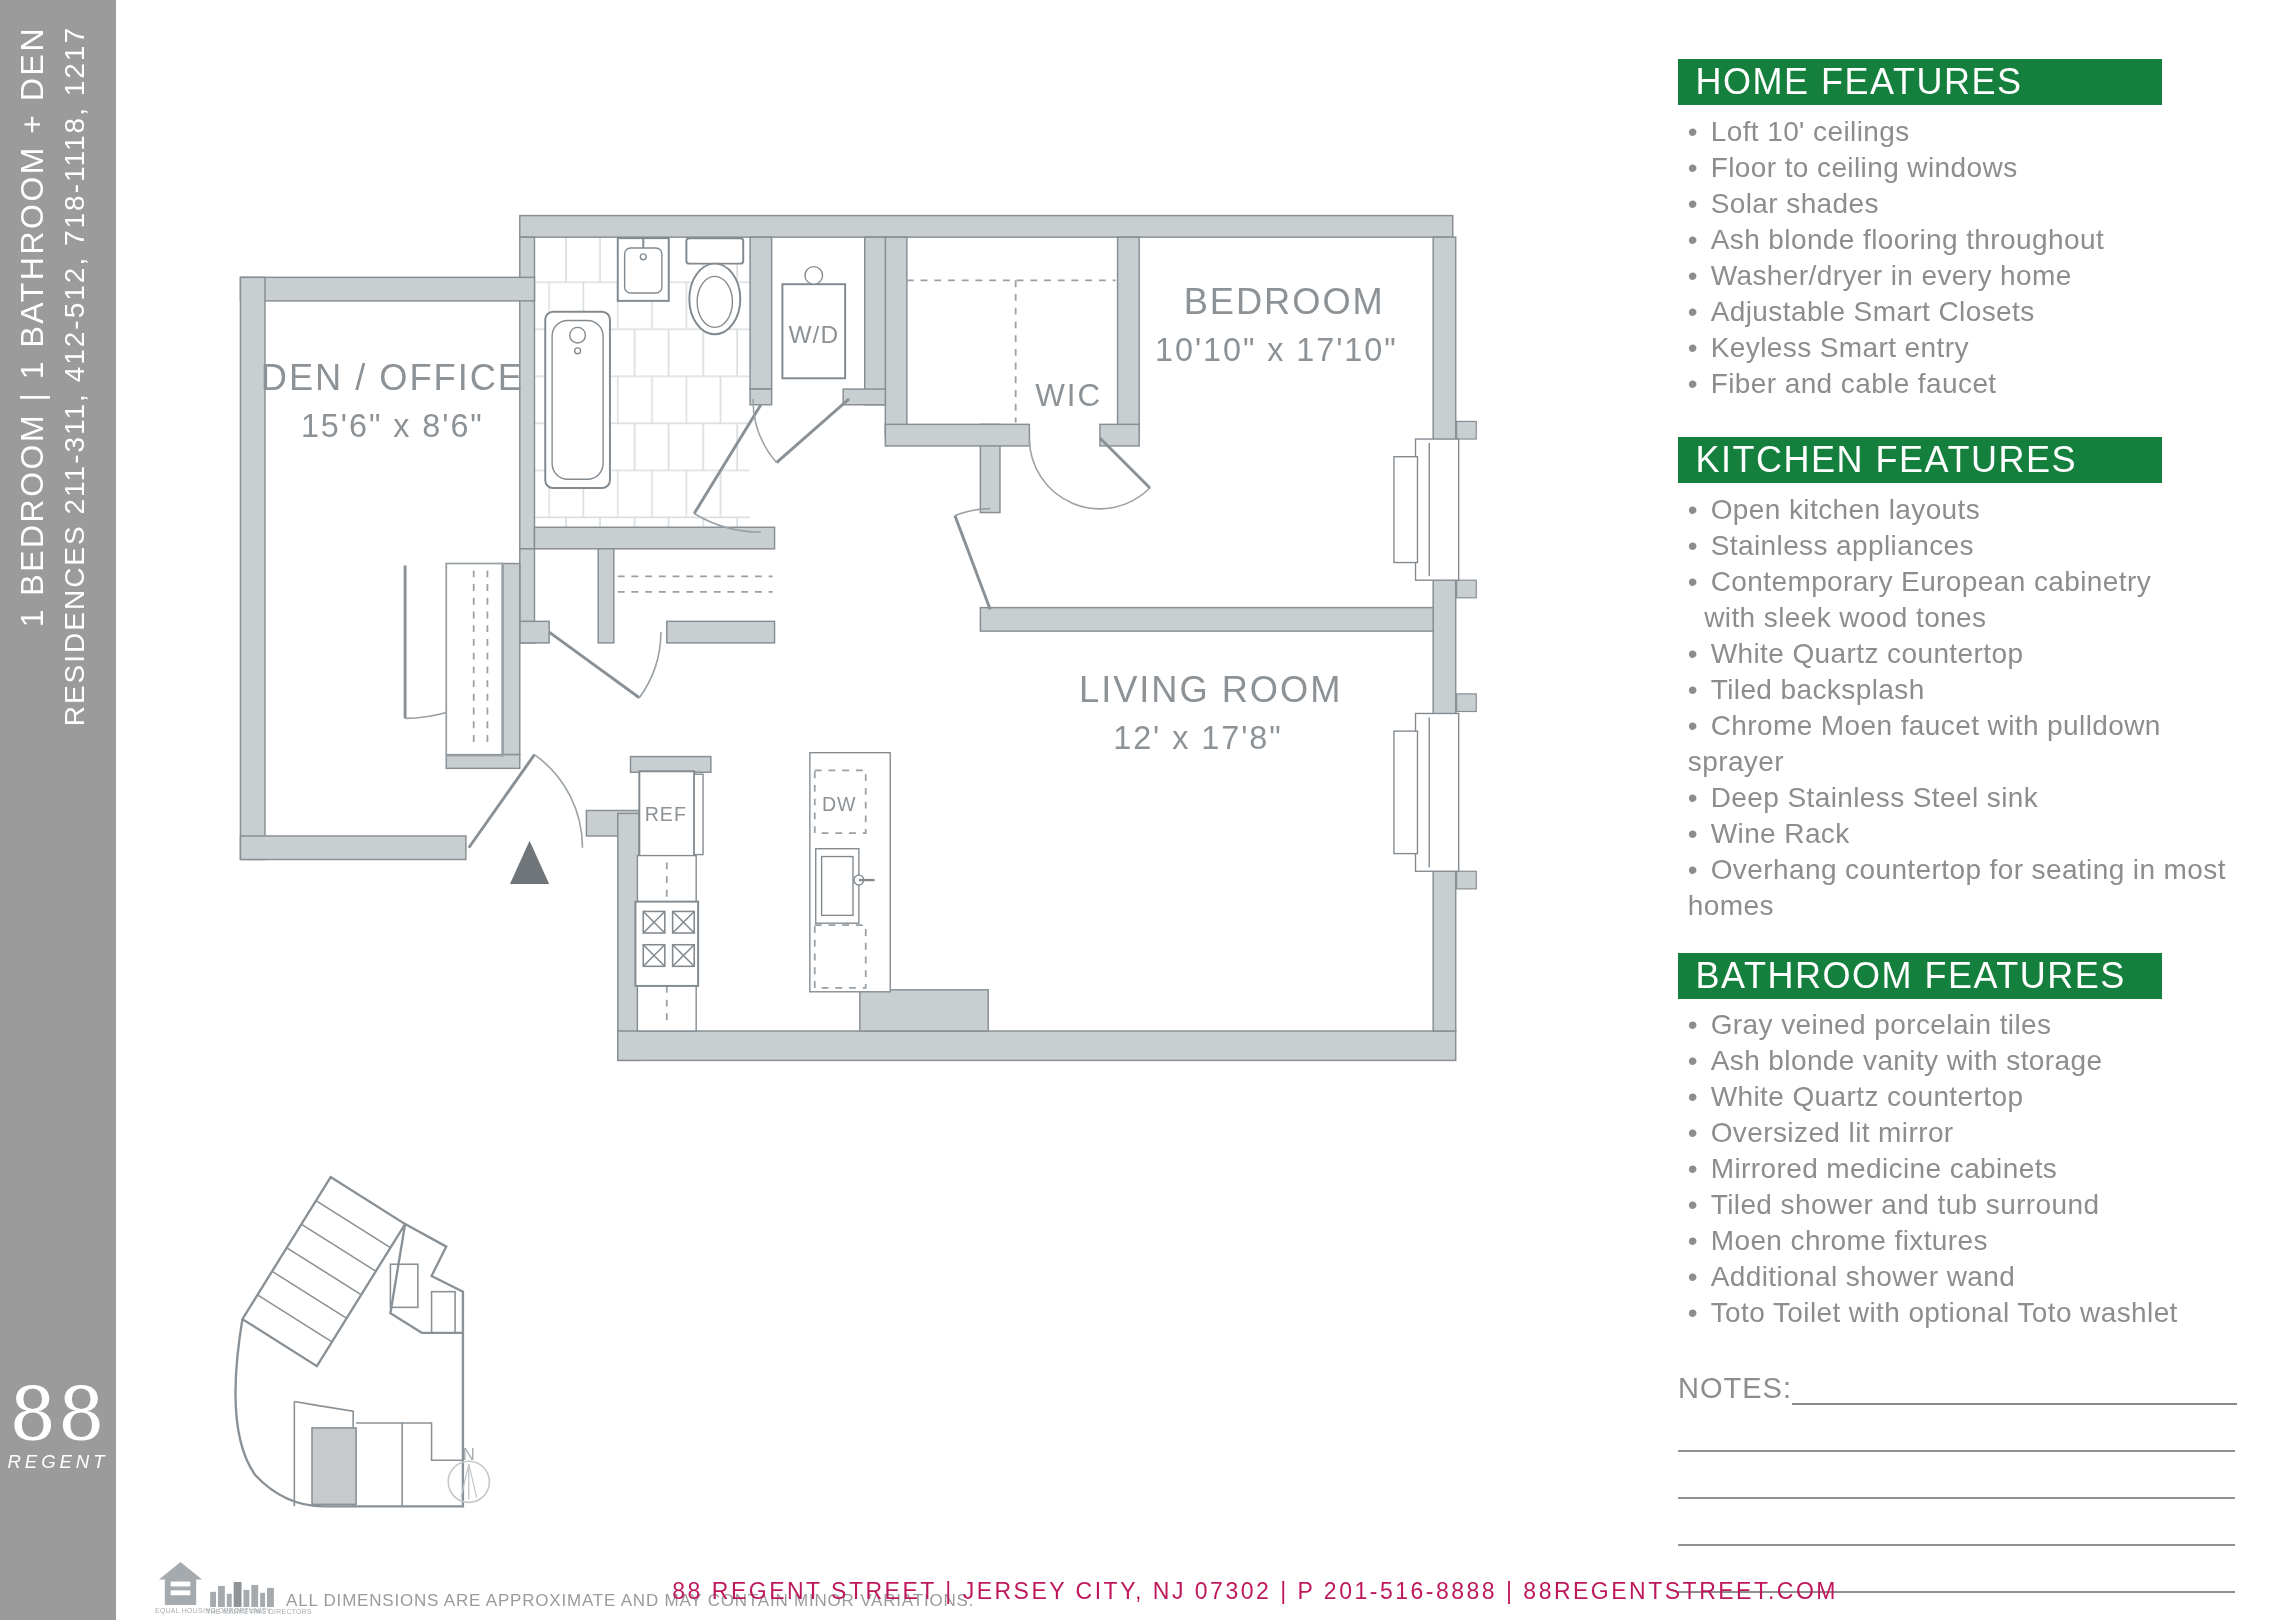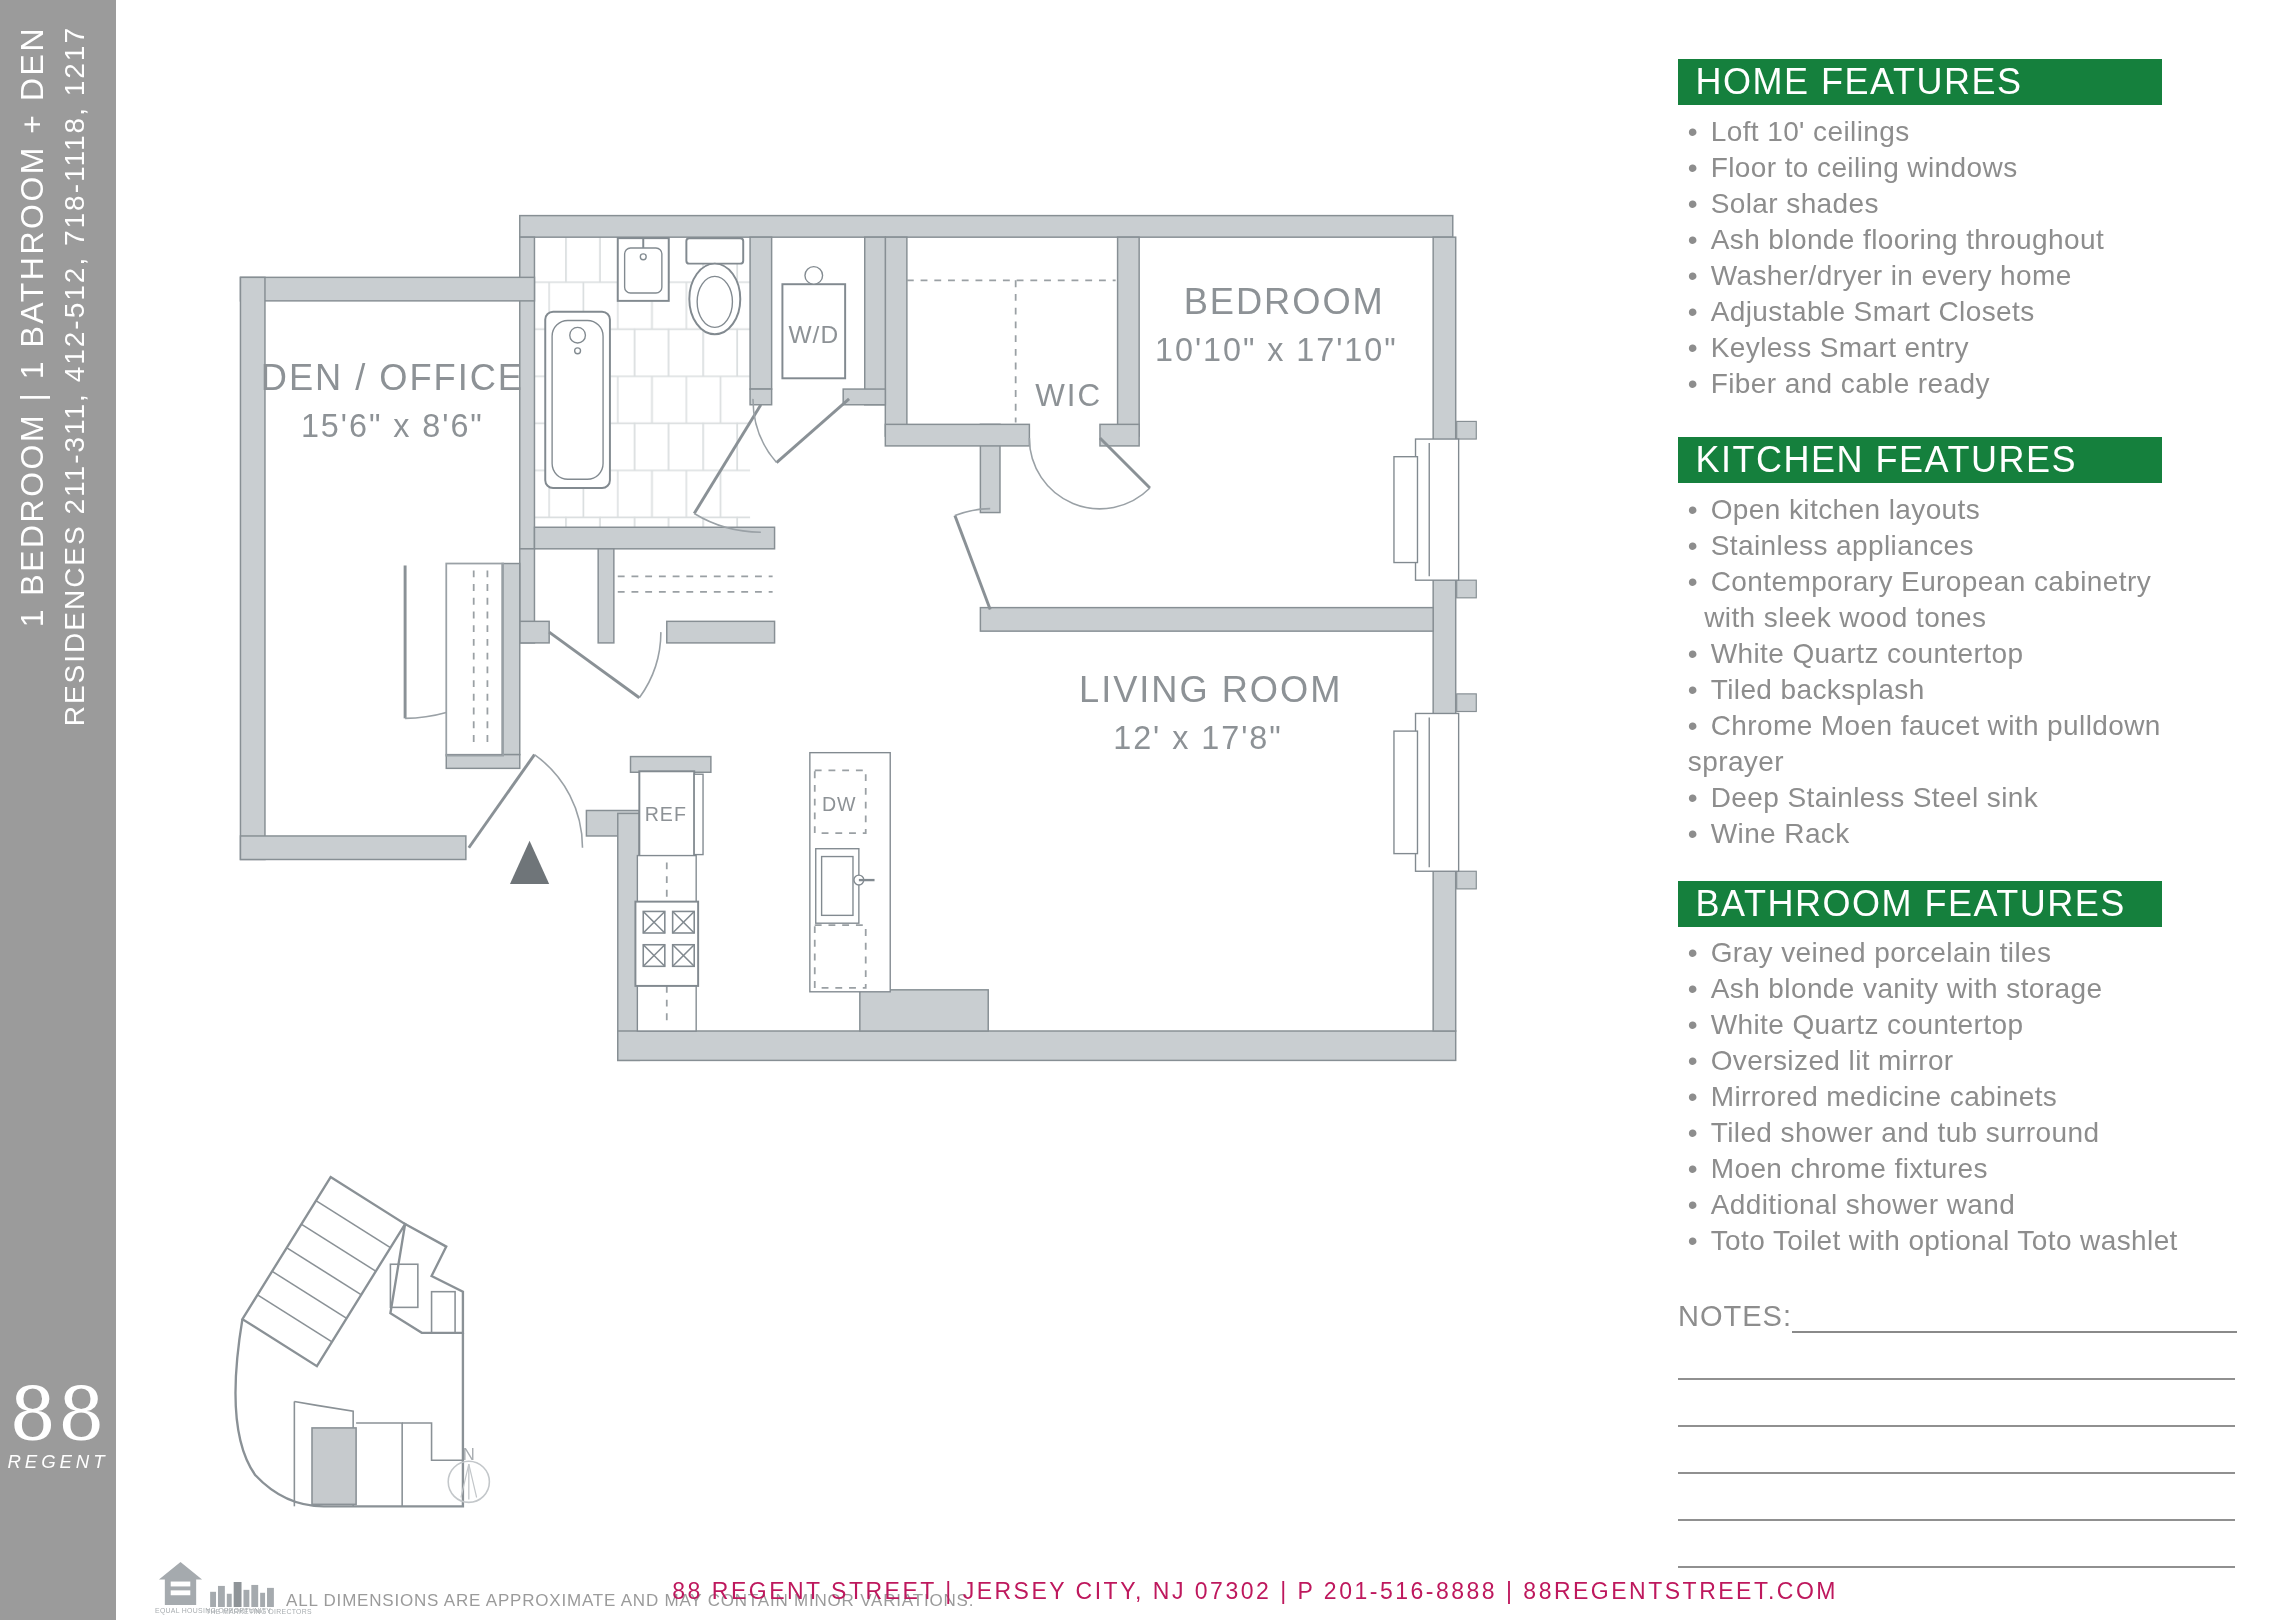--- a/index.html
+++ b/index.html
@@ -265,34 +265,35 @@
 
   <div class="fhead">HOME FEATURES</div>
   <ul class="flist">
     <li>Loft 10' ceilings</li>
     <li>Floor to ceiling windows</li>
     <li>Solar shades</li>
     <li>Ash blonde flooring throughout</li>
     <li>Washer/dryer in every home</li>
     <li>Adjustable Smart Closets</li>
     <li>Keyless Smart entry</li>
-    <li>Fiber and cable ready</li>
+    <li>Fiber and cable faucet</li>
   </ul>
 
   <div class="fhead gap1">KITCHEN FEATURES</div>
   <ul class="flist">
     <li>Open kitchen layouts</li>
     <li>Stainless appliances</li>
     <li>Contemporary European cabinetry
 &nbsp;&nbsp;with sleek wood tones</li>
     <li>White Quartz countertop</li>
     <li>Tiled backsplash</li>
     <li>Chrome Moen faucet with pulldown sprayer</li>
     <li>Deep Stainless Steel sink</li>
     <li>Wine Rack</li>
+    <li>Overhang countertop for seating in most homes</li>
   </ul>
 
   <div class="fhead gap2">BATHROOM FEATURES</div>
   <ul class="flist">
     <li>Gray veined porcelain tiles</li>
     <li>Ash blonde vanity with storage</li>
     <li>White Quartz countertop</li>
     <li>Oversized lit mirror</li>
     <li>Mirrored medicine cabinets</li>
     <li>Tiled shower and tub surround</li>

